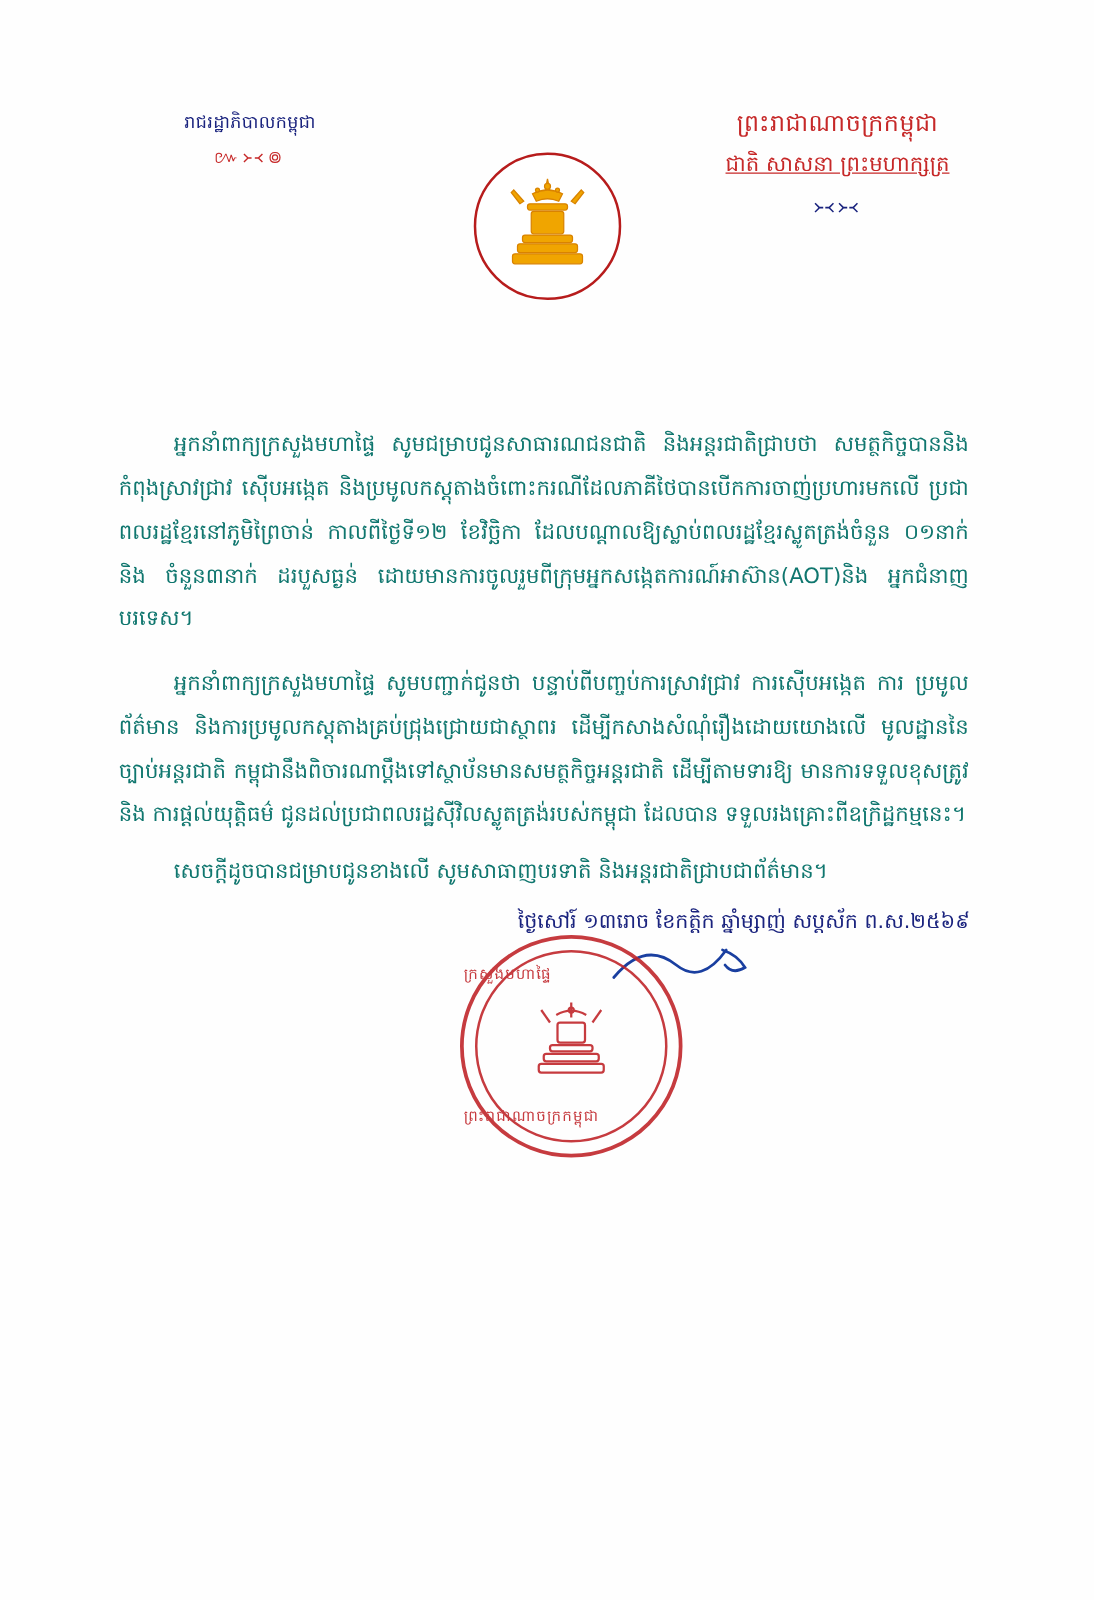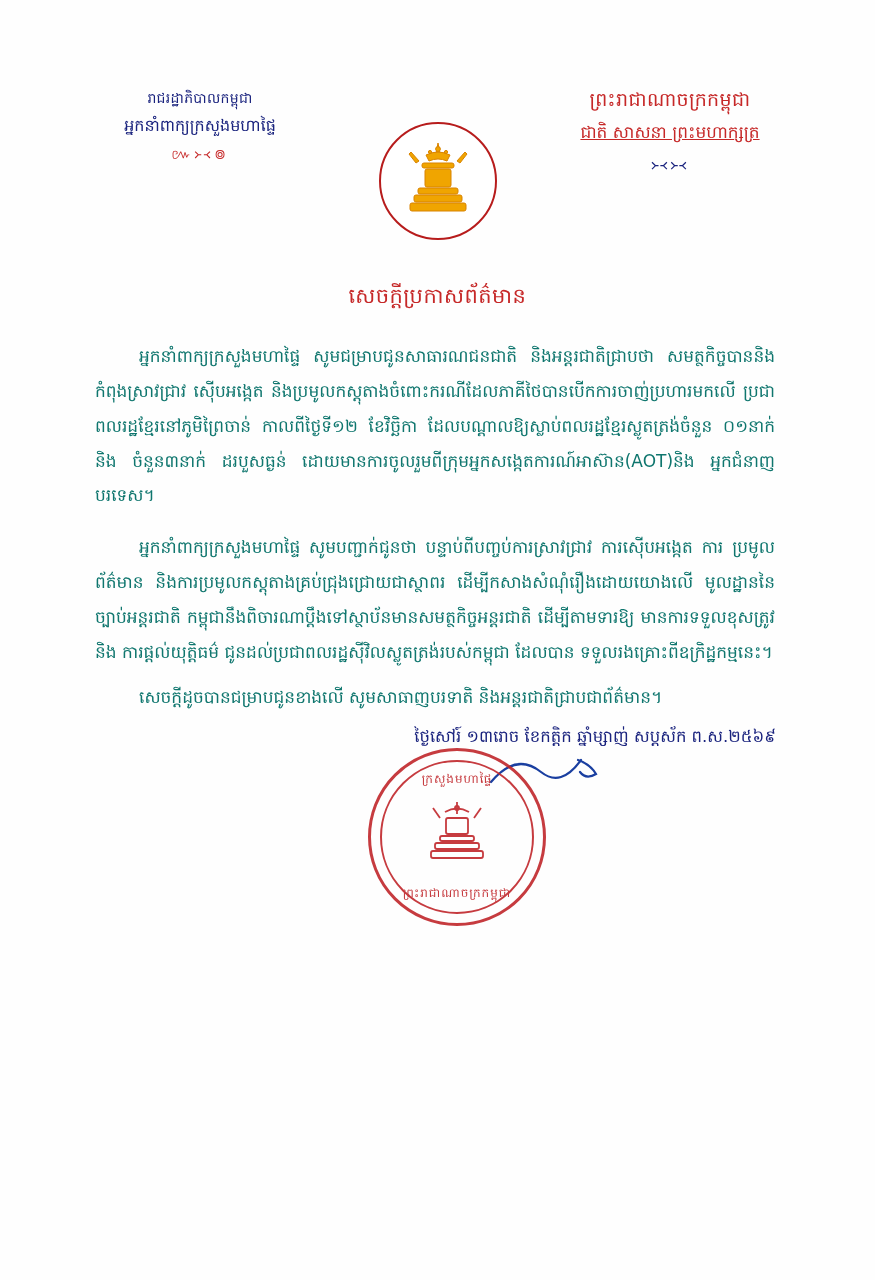--- a/index.html
+++ b/index.html
@@ -172,21 +172,20 @@
     border-radius: 50%;
   }
   .seal-text {
     position: absolute;
     inset: 0;
     color: #c0262b;
   }
   .seal-arc {
     position: absolute;
     width: 100%;
-    text-align: center;
     font-size: 12px;
     letter-spacing: 1px;
   }
   .seal-arc.top { top: 20px; }
   .seal-arc.bottom { bottom: 20px; }
   .seal-center {
     position: absolute;
     left: 0; right: 0;
     top: 50%;
     transform: translateY(-50%);
@@ -203,21 +202,20 @@
 </style>
 </head>
 <body>
 
 <div class="page">
 
   <div class="header">
 
     <div class="header-left">
       <div class="k-line-1">រាជរដ្ឋាភិបាលកម្ពុជា</div>
-      <div class="k-line-2">អ្នកនាំពាក្យក្រសួងមហាផ្ទៃ</div>
       <div class="deco-red">៚᚛᚜៙</div>
     </div>
 
     <div class="header-right">
       <div class="k-title-big">ព្រះរាជាណាចក្រកម្ពុជា</div>
       <div class="k-title-sub">ជាតិ សាសនា ព្រះមហាក្សត្រ</div>
       <div class="deco">᚛᚜᚛᚜</div>
     </div>
 
   </div>
@@ -234,21 +232,20 @@
         <rect x="18" y="68" width="56" height="8" rx="2"></rect>
         <path d="M24 28 l-7 -9 2 -2 8 9 Z"></path>
         <path d="M68 28 l7 -9 -2 -2 -8 9 Z"></path>
         <circle cx="46" cy="14" r="2.4"></circle>
         <circle cx="38" cy="17" r="1.6"></circle>
         <circle cx="54" cy="17" r="1.6"></circle>
       </g>
     </svg>
   </div>
 
-  <div class="doc-title">សេចក្ដីប្រកាសព័ត៌មាន</div>
 
   <div class="body-wrap">
     <p class="para"><span class="indent"></span><span>អ្នកនាំពាក្យក្រសួងមហាផ្ទៃ សូមជម្រាបជូនសាធារណជនជាតិ និងអន្តរជាតិជ្រាបថា សមត្ថកិច្ចបាននិង កំពុងស្រាវជ្រាវ ស៊ើបអង្កេត និងប្រមូលកស្តុតាងចំពោះករណីដែលភាគីថៃបានបើកការចាញ់ប្រហារមកលើ ប្រជាពលរដ្ឋខ្មែរនៅភូមិព្រៃចាន់ កាលពីថ្ងៃទី១២ ខែវិច្ឆិកា ដែលបណ្ដាលឱ្យស្លាប់ពលរដ្ឋខ្មែរស្លូតត្រង់ចំនួន ០១នាក់ និង ចំនួន៣នាក់ ដរបួសធ្ងន់ ដោយមានការចូលរួមពីក្រុមអ្នកសង្កេតការណ៍អាស៊ាន(AOT)និង អ្នកជំនាញបរទេស។</span></p>
     <p class="para"><span class="indent"></span><span>អ្នកនាំពាក្យក្រសួងមហាផ្ទៃ សូមបញ្ជាក់ជូនថា បន្ទាប់ពីបញ្ចប់ការស្រាវជ្រាវ ការស៊ើបអង្កេត ការ ប្រមូលព័ត៌មាន និងការប្រមូលកស្តុតាងគ្រប់ជ្រុងជ្រោយជាស្ថាពរ ដើម្បីកសាងសំណុំរឿងដោយយោងលើ មូលដ្ឋាននៃច្បាប់អន្តរជាតិ កម្ពុជានឹងពិចារណាប្ដឹងទៅស្ថាប័នមានសមត្ថកិច្ចអន្តរជាតិ ដើម្បីតាមទារឱ្យ មានការទទួលខុសត្រូវ និង ការផ្ដល់យុត្តិធម៌ ជូនដល់ប្រជាពលរដ្ឋស៊ីវិលស្លូតត្រង់របស់កម្ពុជា ដែលបាន ទទួលរងគ្រោះពីឧក្រិដ្ឋកម្មនេះ។</span></p>
     <p class="para closing"><span class="indent"></span><span>សេចក្ដីដូចបានជម្រាបជូនខាងលើ សូមសាធាញបរទាតិ និងអន្តរជាតិជ្រាបជាព័ត៌មាន។</span></p>
   </div>
 
   <div class="sign-block">
     <div>ថ្ងៃសៅរ៍ ១៣រោច ខែកត្តិក ឆ្នាំម្សាញ់ សប្ដស័ក ព.ស.២៥៦៩</div>
   </div>

